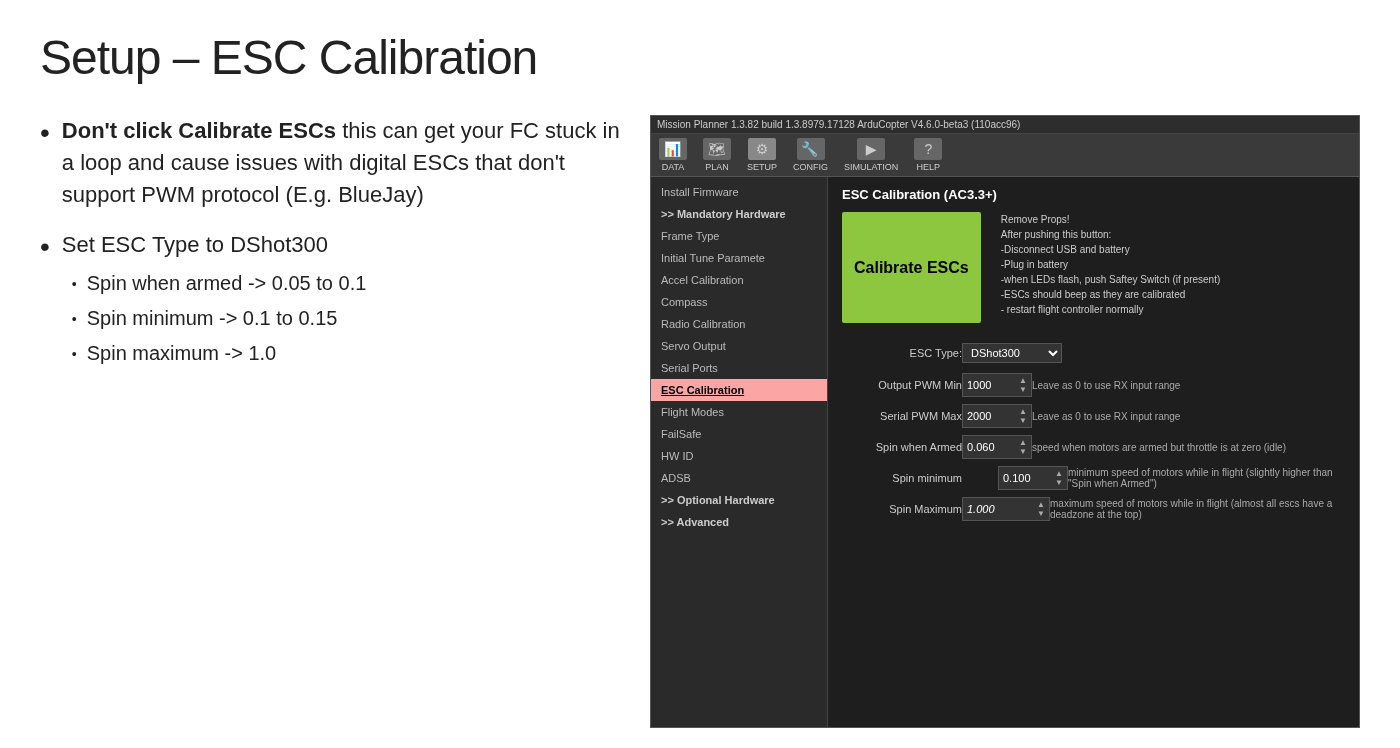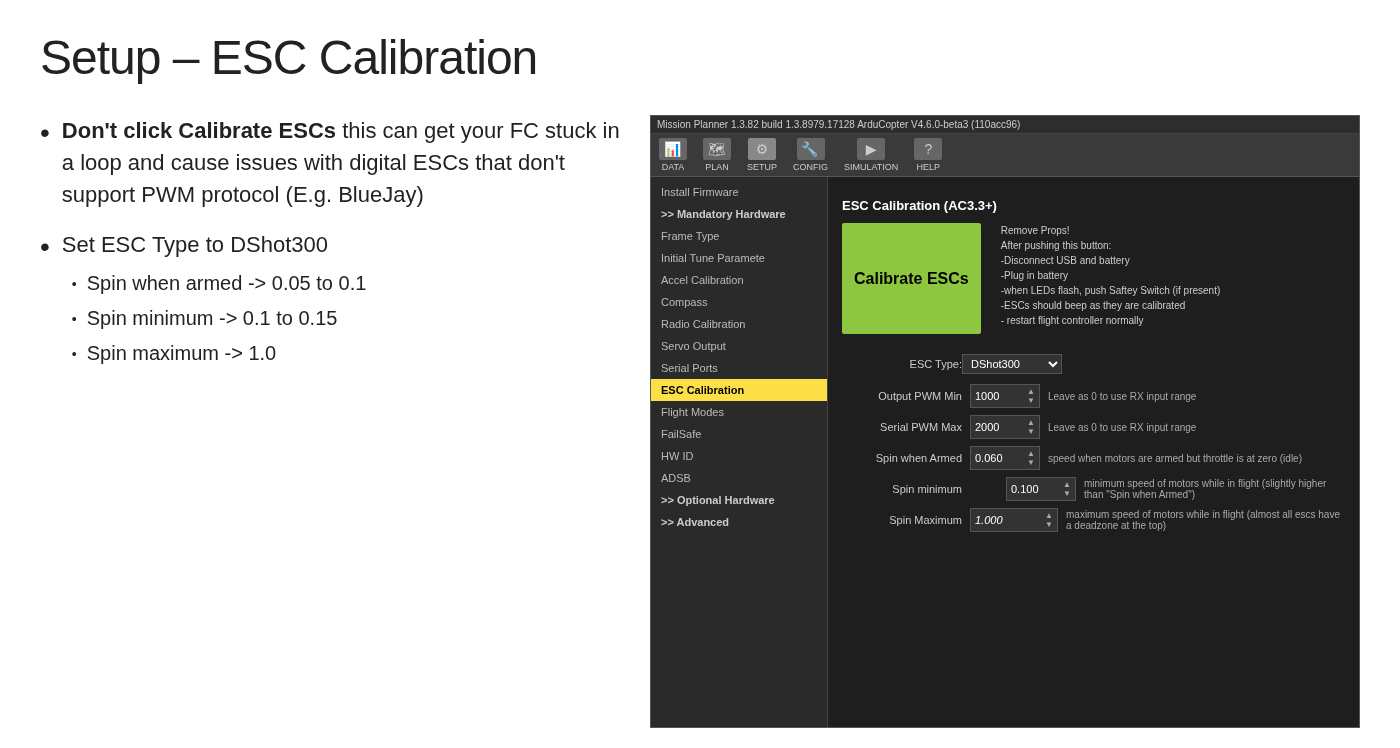--- a/index.html
+++ b/index.html
@@ -149,34 +149,35 @@
       color: #bbb;
     }
 
     .mp-sidebar-item {
       padding: 5px 10px;
       cursor: pointer;
       white-space: nowrap;
     }
 
     .mp-sidebar-item.active {
-      background: #fde047;
+      background: #fca5a5;
       color: #000;
       font-weight: bold;
+      text-decoration: underline;
     }
 
     .mp-sidebar-item.header {
       color: #ccc;
       font-weight: bold;
     }
 
     .mp-main {
       flex: 1;
       background: #1e1e1e;
-      padding: 21px 14px;
+      padding: 10px 14px;
       color: #ccc;
       font-size: 11px;
       overflow-y: auto;
     }
 
     .mp-section-title {
       color: #fff;
       font-size: 13px;
       font-weight: bold;
       margin-bottom: 10px;
@@ -199,21 +200,20 @@
       color: #ccc;
       line-height: 1.5;
       margin-left: 4px;
       margin-bottom: 16px;
     }
 
     .mp-field-row {
       display: flex;
       align-items: center;
       margin-bottom: 7px;
-      gap: 8px;
     }
 
     .mp-field-label {
       width: 120px;
       color: #ccc;
       font-size: 11px;
       text-align: right;
     }
 
     .mp-field-input {

